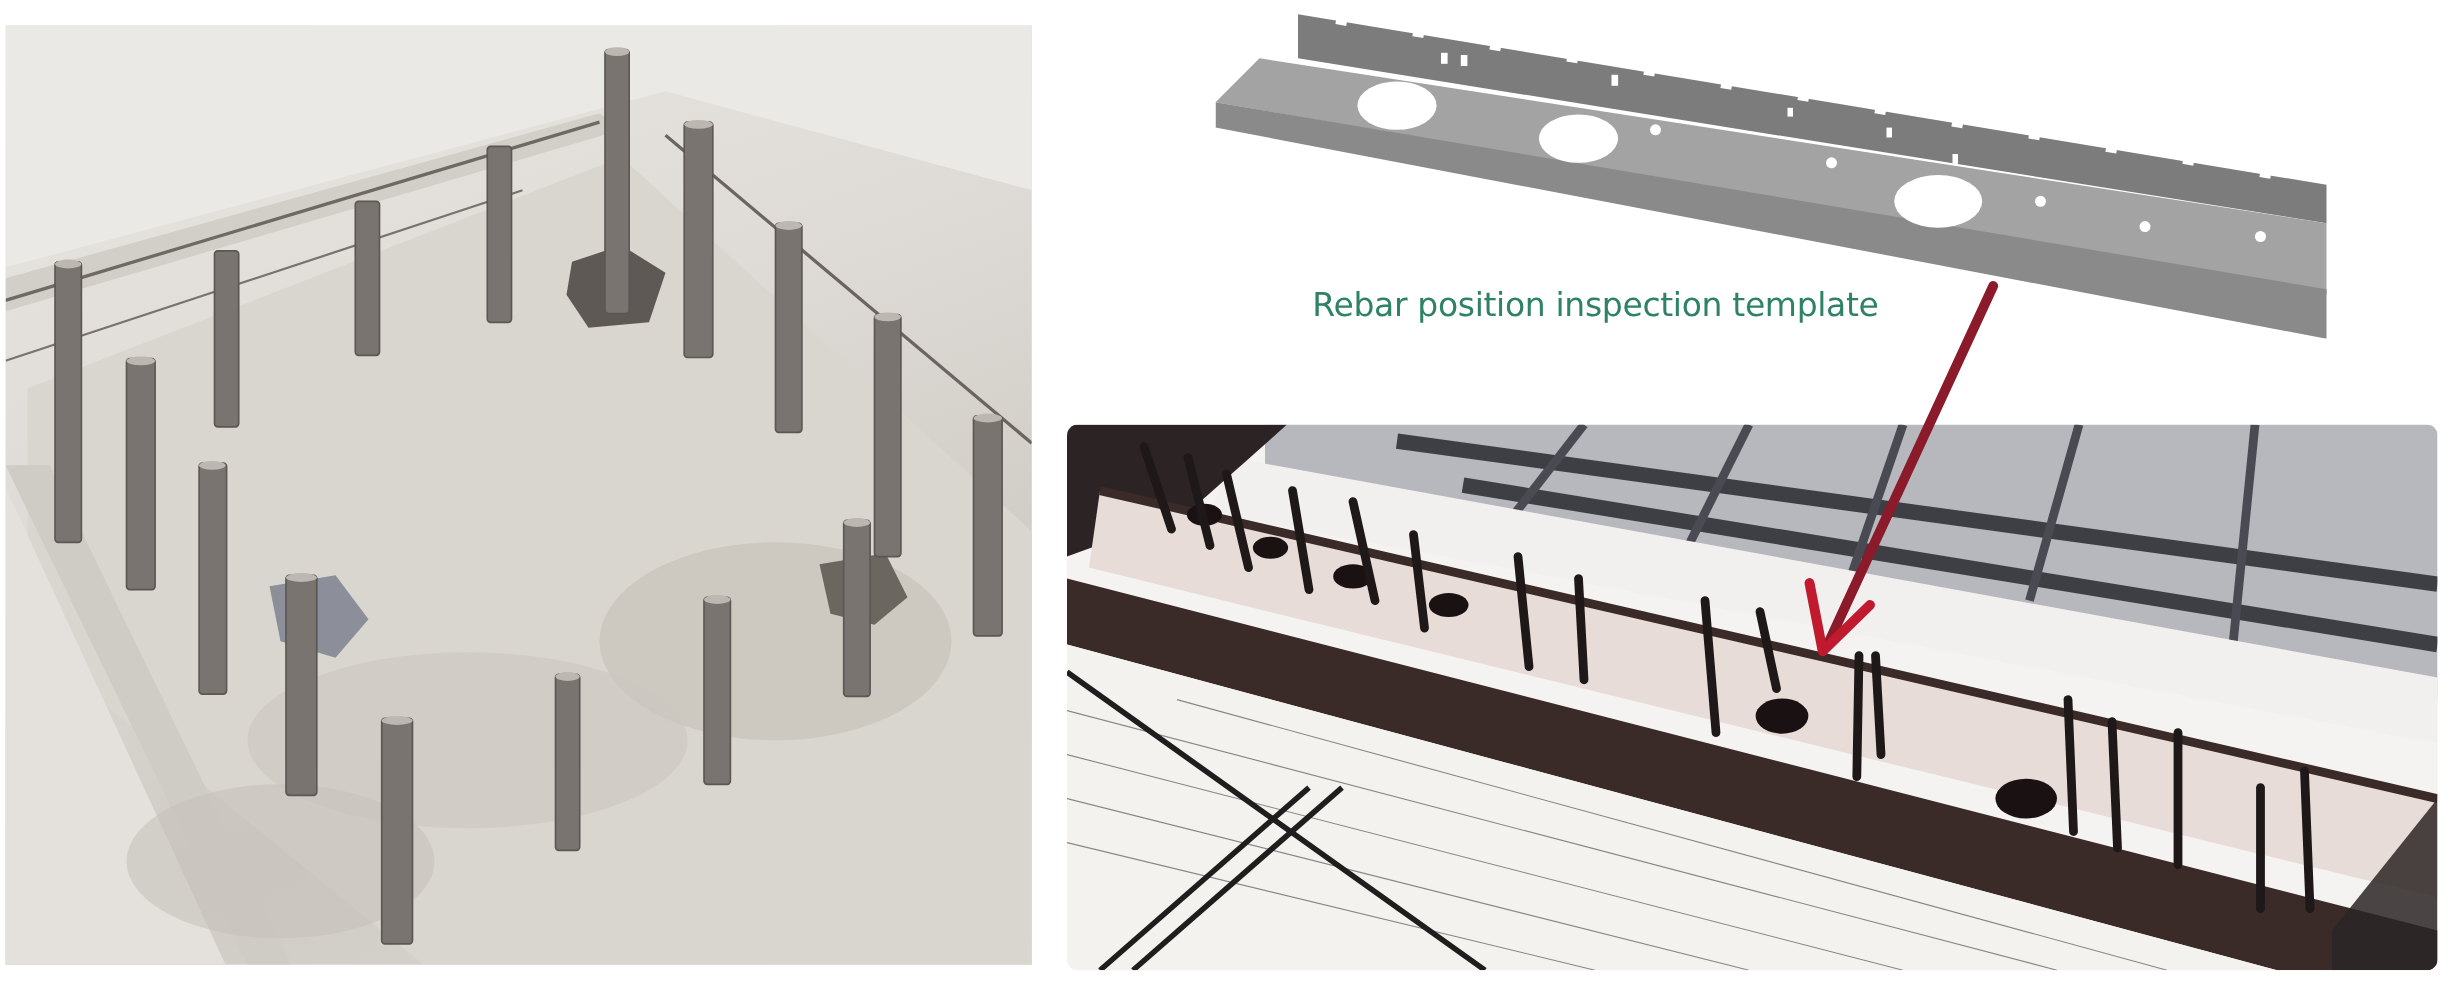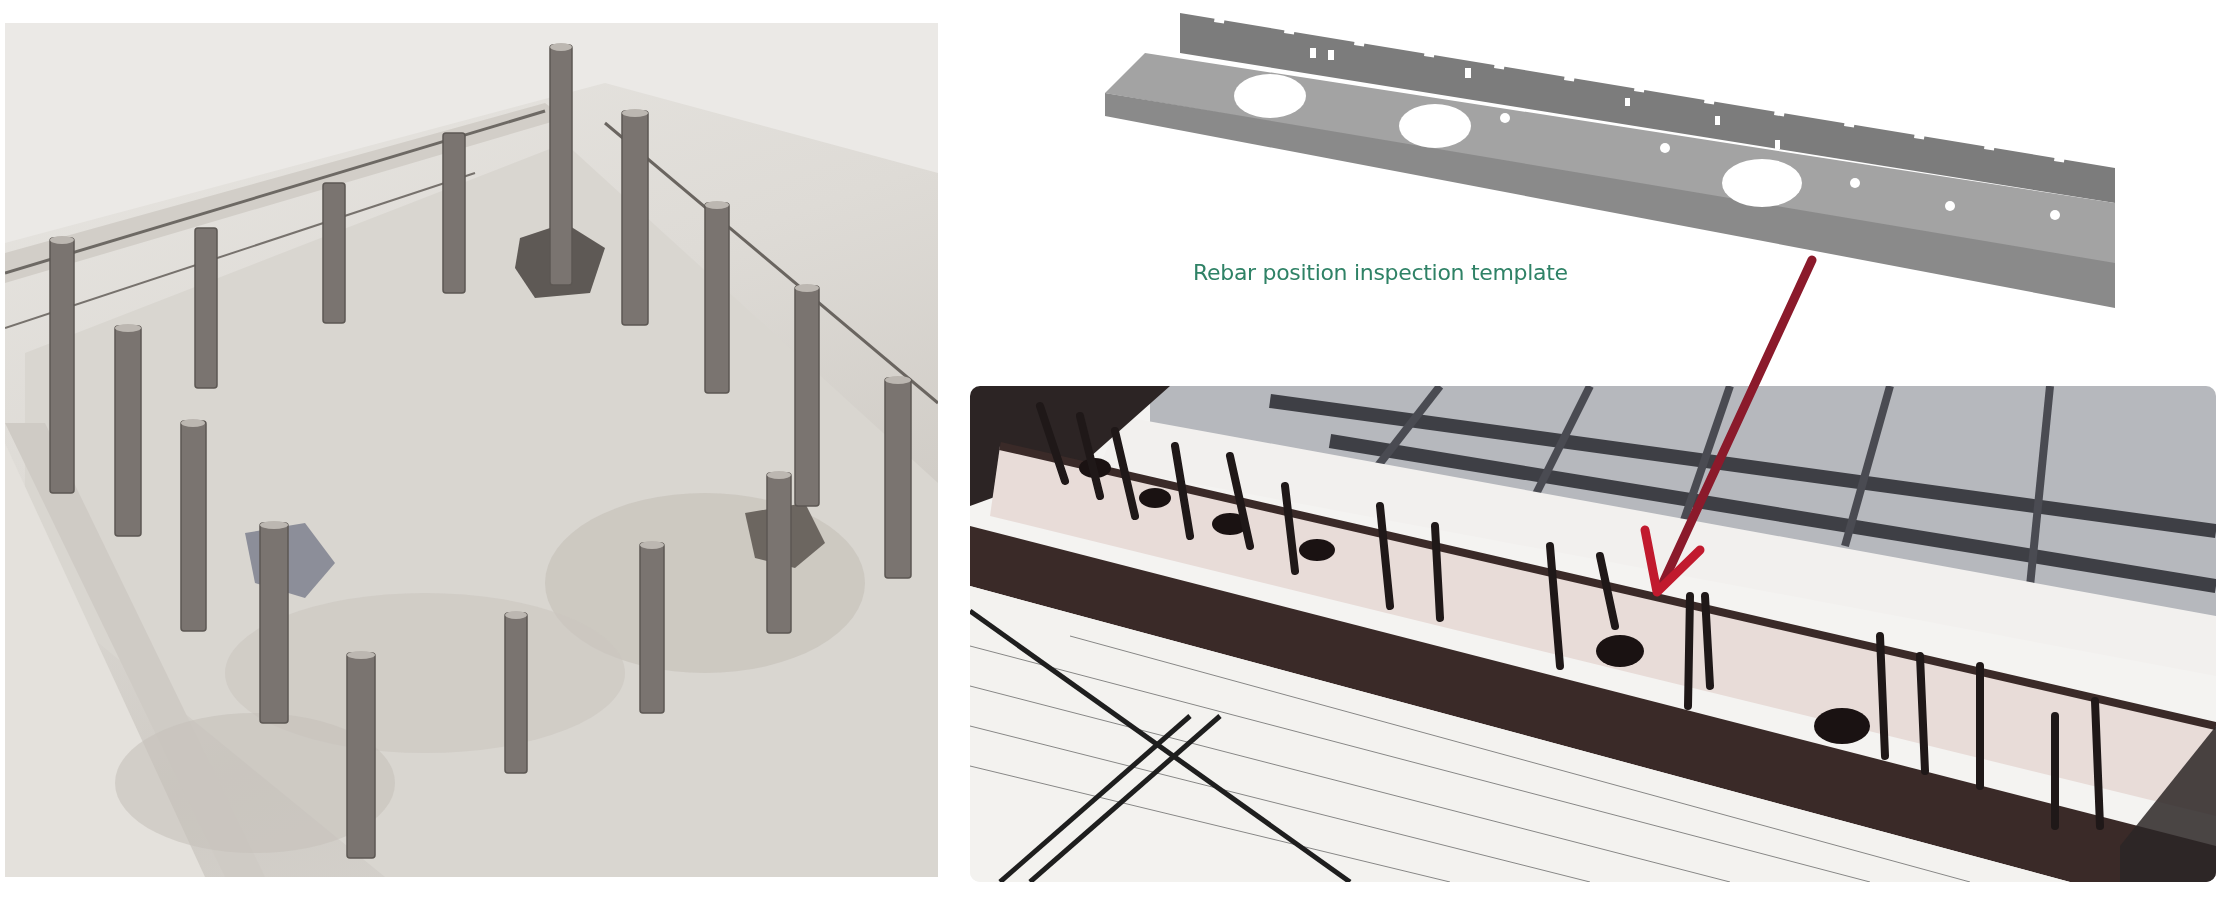--- a/index.html
+++ b/index.html
@@ -16,21 +16,21 @@
       background: linear-gradient(160deg, #e9e7e3 0%, #dedbd6 40%, #cfcbc5 70%, #d8d5d0 100%);
     }
     #left-photo svg { position: absolute; left: 0; top: 0; }
 
     
     #template-strip { left: 1105px; top: 8px; width: 1020px; height: 300px; overflow: visible; }
 
     
     #caption {
       position: absolute; left: 1193px; top: 260px;
-      font-family: "DejaVu Sans", sans-serif; font-size: 22px; color: #2f8266;
+      font-family: "DejaVu Sans", sans-serif; font-size: 30px; color: #2f8266;
       white-space: nowrap; letter-spacing: -0.3px;
     }
 
     
     #right-photo {
       left: 970px; top: 386px; width: 1246px; height: 496px;
       border-radius: 10px;
       background: #f4f3f1;
     }
     #right-photo svg { position: absolute; left: 0; top: 0; }

